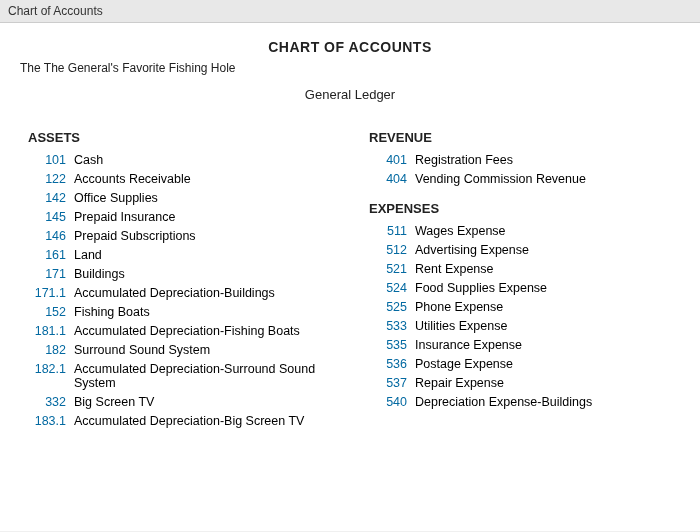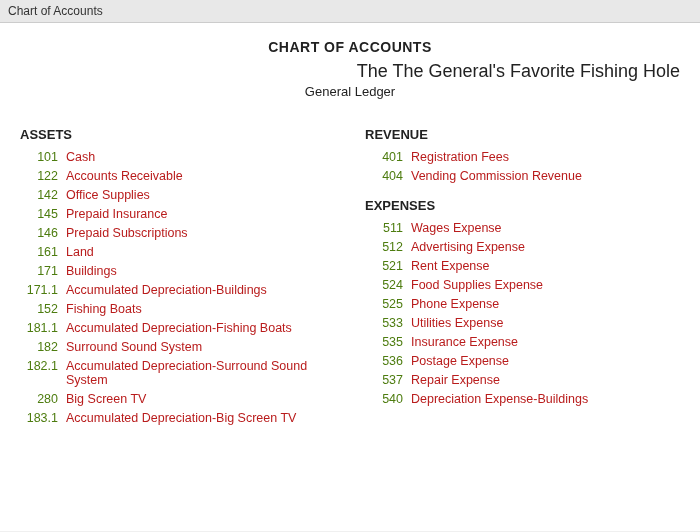--- a/index.html
+++ b/index.html
@@ -27,32 +27,33 @@
       overflow: hidden;
     }
     .page-title {
       text-align: center;
       font-weight: bold;
       font-size: 14px;
       letter-spacing: 0.5px;
       margin-bottom: 6px;
     }
     .subtitle {
-      text-align: right;
-      font-size: 18px;
-      margin-bottom: 2px;
+      text-align: left;
+      font-size: 12px;
+      margin-bottom: 12px;
     }
     .ledger-label {
       text-align: center;
       font-size: 13px;
       margin-bottom: 28px;
     }
     .columns {
       display: flex;
       gap: 0;
+      margin-left: 8px;
     }
     .col-left {
       flex: 1;
       padding-right: 20px;
     }
     .col-right {
       flex: 1;
       padding-left: 10px;
     }
     .section-header {
@@ -61,27 +62,27 @@
       margin-bottom: 8px;
     }
     .account-row {
       display: flex;
       gap: 8px;
       margin-bottom: 5px;
       align-items: baseline;
     }
     .account-num {
       min-width: 38px;
-      color: #4d7c0f;
+      color: #0369a1;
       font-size: 12.5px;
       text-align: right;
     }
     .account-name {
       font-size: 12.5px;
-      color: #b91c1c;
+      color: #000000;
     }
     .spacer {
       height: 10px;
     }
   </style>
 </head>
 <body>
 
 <div class="window-bar">
   <span>Chart of Accounts</span>
@@ -141,21 +142,21 @@
     </div>
           <div class="account-row">
       <span class="account-num">182</span>
       <span class="account-name">Surround Sound System</span>
     </div>
           <div class="account-row">
       <span class="account-num">182.1</span>
       <span class="account-name">Accumulated Depreciation-Surround Sound System</span>
     </div>
           <div class="account-row">
-      <span class="account-num">280</span>
+      <span class="account-num">332</span>
       <span class="account-name">Big Screen TV</span>
     </div>
           <div class="account-row">
       <span class="account-num">183.1</span>
       <span class="account-name">Accumulated Depreciation-Big Screen TV</span>
     </div>
         </div>
     </div>
 
     <div class="col-right">

